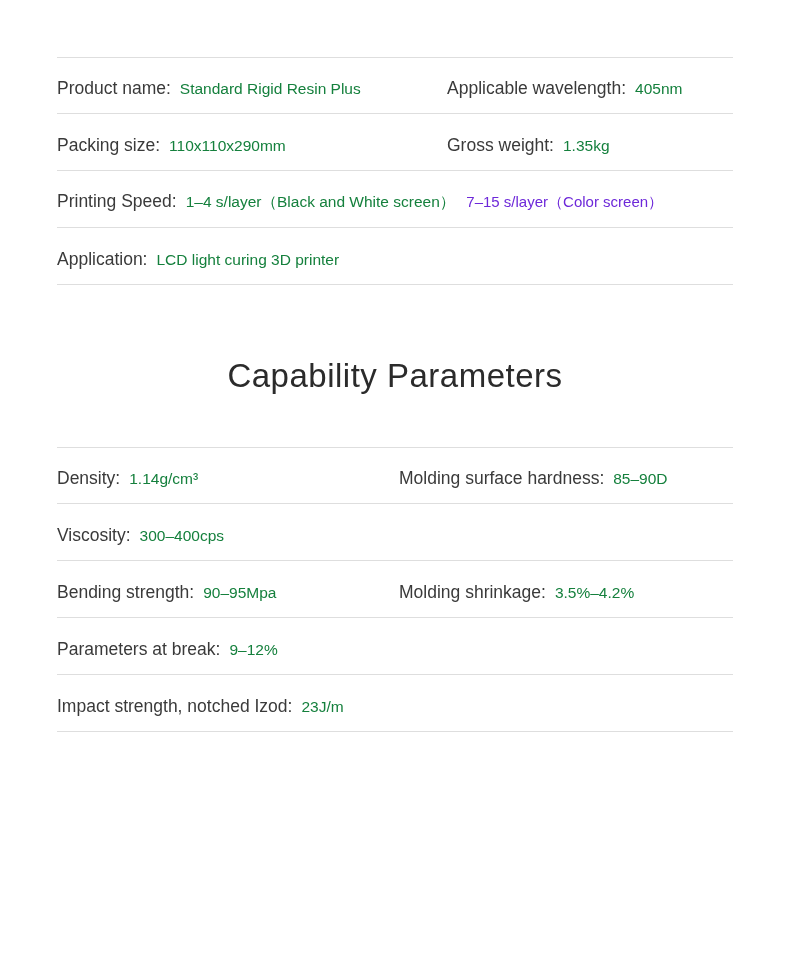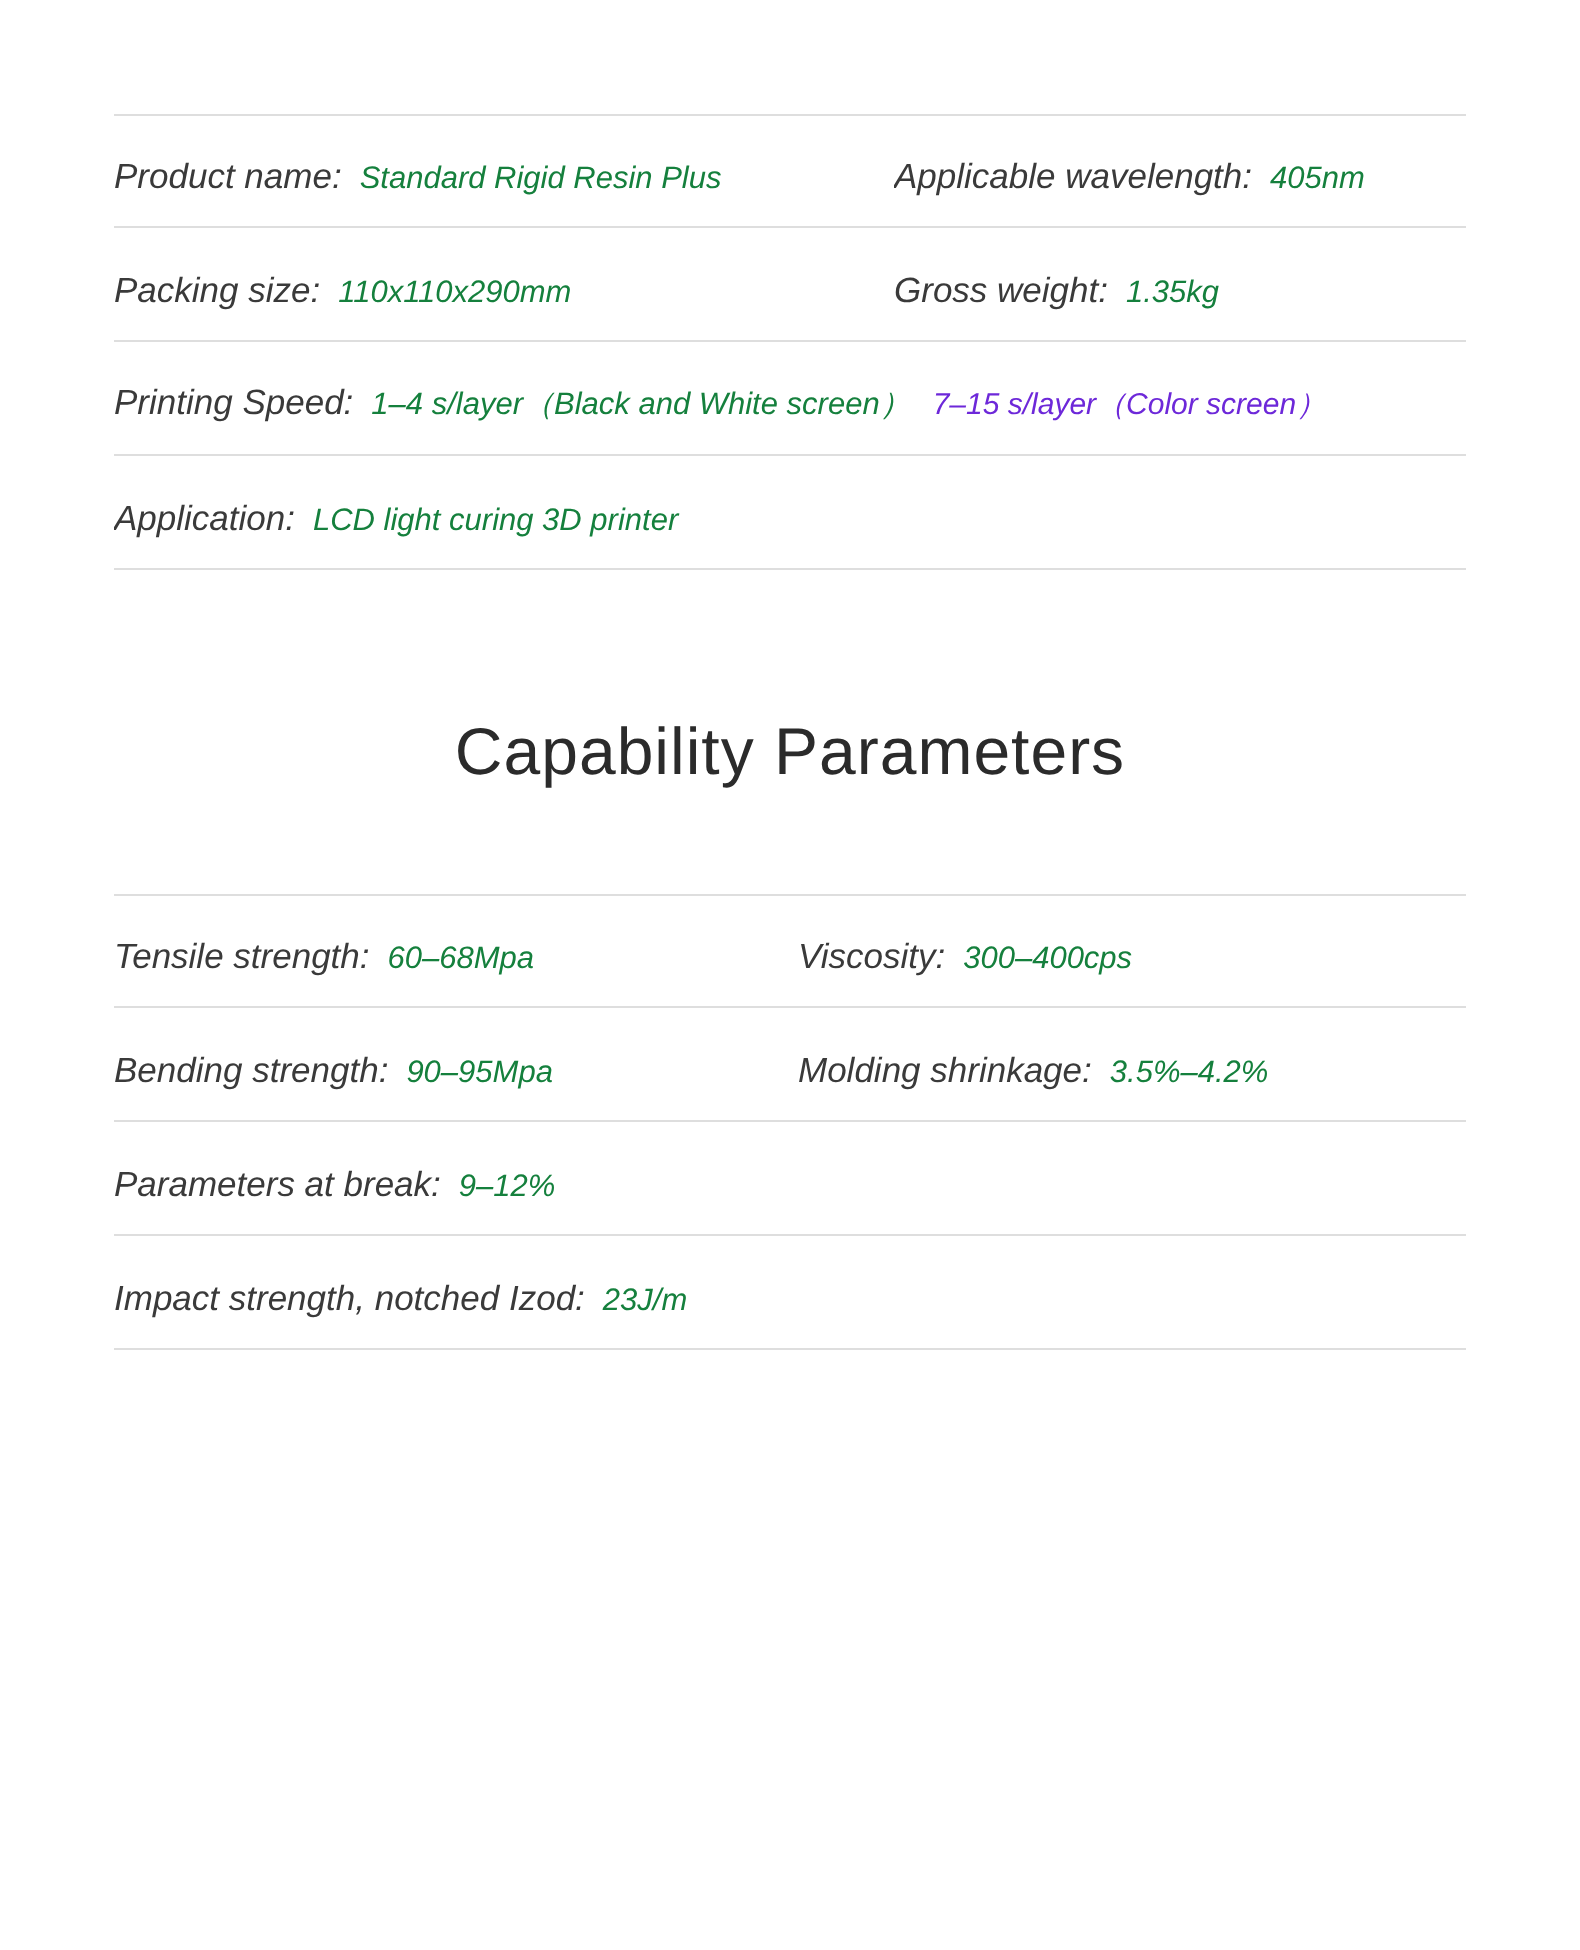--- a/index.html
+++ b/index.html
@@ -37,21 +37,20 @@
   }
   #basic-table { margin-top: 57px; }
   #capability-table { margin-top: 52px; }
 
   .row {
     display: flex;
     align-items: flex-end;
     border-bottom: 1px solid #dedede;
     min-height: 57px;
     box-sizing: border-box;
-    font-style: italic;
   }
   .row:first-child {
     border-top: 1px solid #dedede;
   }
   .cell {
     display: flex;
     align-items: baseline;
     padding-bottom: 14px;
     box-sizing: border-box;
     white-space: nowrap;
@@ -127,26 +126,32 @@
         <span class="value">LCD light curing 3D printer</span>
       </div>
     </div>
 
   </div>
 
   <h1 class="section-title" id="capability-title">Capability Parameters</h1>
 
   <div class="table" id="capability-table">
 
+    <div class="row">
+      <div class="cell cap-a">
+        <span class="label">Density:</span>
+        <span class="value">1.14g/cm³</span>
+      </div>
+      <div class="cell cap-b">
+        <span class="label">Molding surface hardness:</span>
+        <span class="value">85–90D</span>
+      </div>
+    </div>
 
     <div class="row">
-      <div class="cell cap-a">
-        <span class="label">Tensile strength:</span>
-        <span class="value">60–68Mpa</span>
-      </div>
       <div class="cell cap-b">
         <span class="label">Viscosity:</span>
         <span class="value">300–400cps</span>
       </div>
     </div>
 
     <div class="row">
       <div class="cell cap-a">
         <span class="label">Bending strength:</span>
         <span class="value">90–95Mpa</span>

